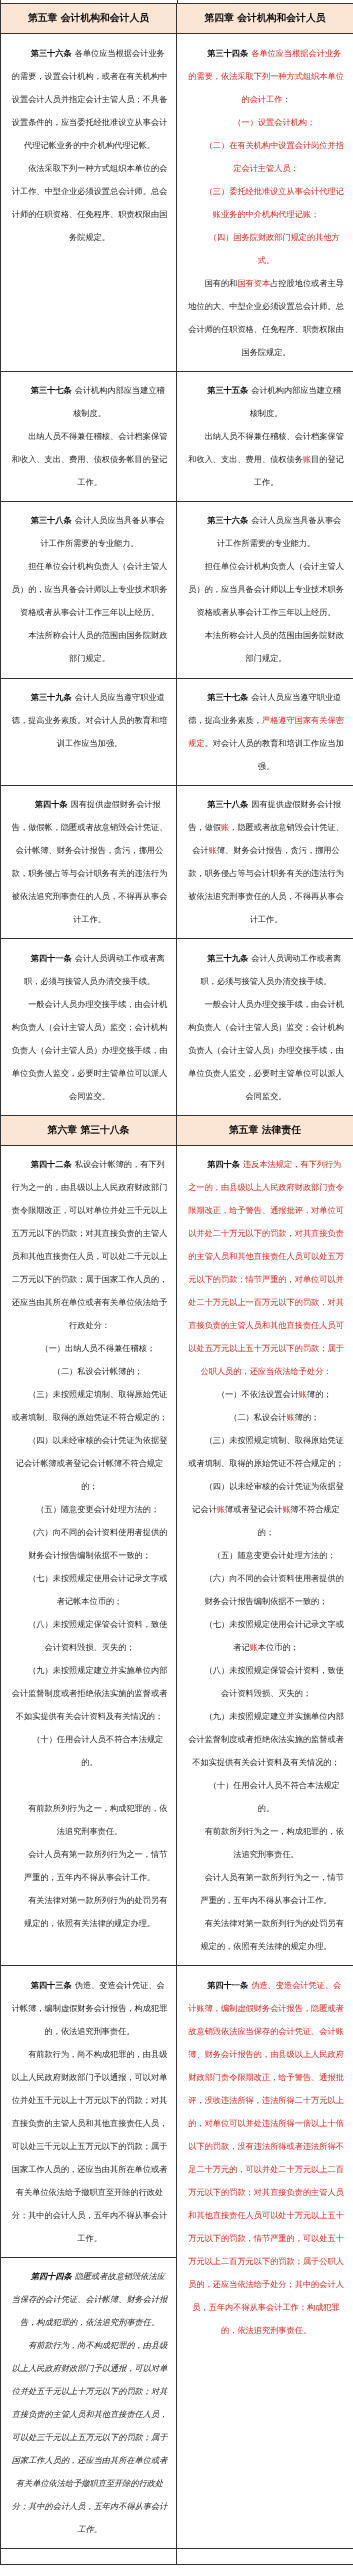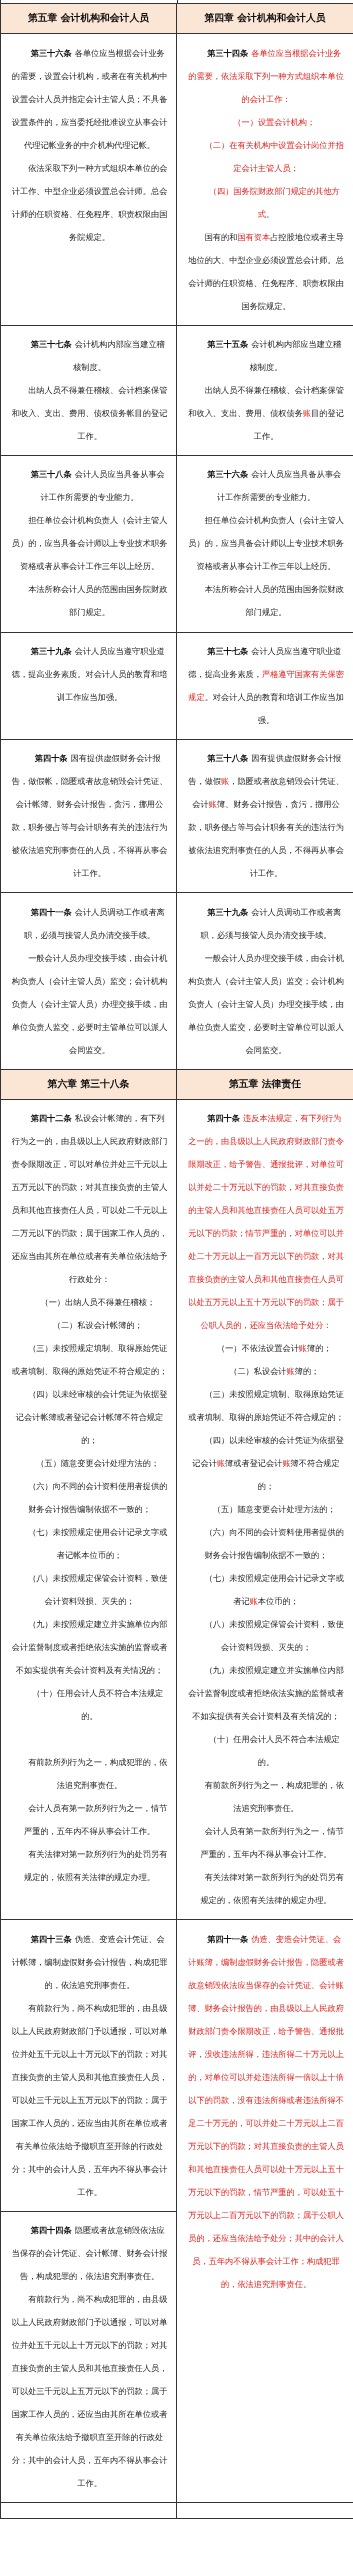--- a/index.html
+++ b/index.html
@@ -33,20 +33,21 @@
       </div>
       <div class="row">
         <div class="cell left">
           <p class="para"><span class="art">第三十六条</span><span>各单位应当根据会计业务的需要，设置会计机构，或者在有关机构中设置会计人员并指定会计主管人员；不具备设置条件的，应当委托经批准设立从事会计代理记帐业务的中介机构代理记帐。</span></p>
           <p class="para"><span>依法采取下列一种方式组织本单位的会计工作、中型企业必须设置总会计师。总会计师的任职资格、任免程序、职责权限由国务院规定。</span></p>
         </div>
         <div class="cell right">
           <p class="para"><span class="art">第三十四条</span><span class="red">各单位应当根据会计业务的需要，依法采取下列一种方式组织本单位的会计工作：</span></p>
           <p class="para"><span class="red">（一）设置会计机构；</span></p>
           <p class="para"><span class="red">（二）在有关机构中设置会计岗位并指定会计主管人员；</span></p>
+          <p class="para"><span class="red">（三）委托经批准设立从事会计代理记账业务的中介机构代理记账；</span></p>
           <p class="para"><span class="red">（四）国务院财政部门规定的其他方式。</span></p>
           <p class="para"><span>国有的和</span><span class="red">国有资本</span><span>占控股地位或者主导地位的大、中型企业必须设置总会计师。总会计师的任职资格、任免程序、职责权限由国务院规定。</span></p>
         </div>
       </div>
       <div class="row">
         <div class="cell left">
           <p class="para"><span class="art">第三十七条</span><span>会计机构内部应当建立稽核制度。</span></p>
           <p class="para"><span>出纳人员不得兼任稽核、会计档案保管和收入、支出、费用、债权债务帐目的登记工作。</span></p>
         </div>
         <div class="cell right">
@@ -130,21 +131,21 @@
           <p class="para"><span>会计人员有第一款所列行为之一，情节严重的，五年内不得从事会计工作。</span></p>
           <p class="para"><span>有关法律对第一款所列行为的处罚另有规定的，依照有关法律的规定办理。</span></p>
         </div>
       </div>
       <div class="row">
         <div class="cell left" style="padding: 0px;">
           <div style="padding: 7.2px 8.2px 7.2px 10.3px;">
             <p class="para"><span class="art">第四十三条</span><span>伪造、变造会计凭证、会计帐簿，编制虚假财务会计报告，构成犯罪的，依法追究刑事责任。</span></p>
             <p class="para"><span>有前款行为，尚不构成犯罪的，由县级以上人民政府财政部门予以通报，可以对单位并处五千元以上十万元以下的罚款；对其直接负责的主管人员和其他直接责任人员，可以处三千元以上五万元以下的罚款；属于国家工作人员的，还应当由其所在单位或者有关单位依法给予撤职直至开除的行政处分；其中的会计人员，五年内不得从事会计工作。</span></p>
           </div>
-          <div style="padding: 7.2px 8.2px 7.2px 10.3px; border-top: 1px solid rgb(51, 51, 51);">
+          <div style="padding: 7.2px 8.2px 7.2px 10.3px; border-top: 1px solid rgb(51, 51, 51); font-style: italic;">
             <p class="para"><span class="art">第四十四条</span><span>隐匿或者故意销毁依法应当保存的会计凭证、会计帐簿、财务会计报告，构成犯罪的，依法追究刑事责任。</span></p>
             <p class="para"><span>有前款行为，尚不构成犯罪的，由县级以上人民政府财政部门予以通报，可以对单位并处五千元以上十万元以下的罚款；对其直接负责的主管人员和其他直接责任人员，可以处三千元以上五万元以下的罚款；属于国家工作人员的，还应当由其所在单位或者有关单位依法给予撤职直至开除的行政处分；其中的会计人员，五年内不得从事会计工作。</span></p>
           </div>
         </div>
         <div class="cell right">
           <p class="para"><span class="art">第四十一条</span><span class="red">伪造、变造会计凭证、会计账簿，编制虚假财务会计报告，隐匿或者故意销毁依法应当保存的会计凭证、会计账簿、财务会计报告的，由县级以上人民政府财政部门责令限期改正，给予警告、通报批评，没收违法所得，违法所得二十万元以上的，对单位可以并处违法所得一倍以上十倍以下的罚款，没有违法所得或者违法所得不足二十万元的，可以并处二十万元以上二百万元以下的罚款；对其直接负责的主管人员和其他直接责任人员可以处十万元以上五十万元以下的罚款，情节严重的，可以处五十万元以上二百万元以下的罚款；属于公职人员的，还应当依法给予处分；其中的会计人员，五年内不得从事会计工作；构成犯罪的，依法追究刑事责任。</span></p>
         </div>
       </div>
       <div class="row">
         <div class="cell left"></div>

